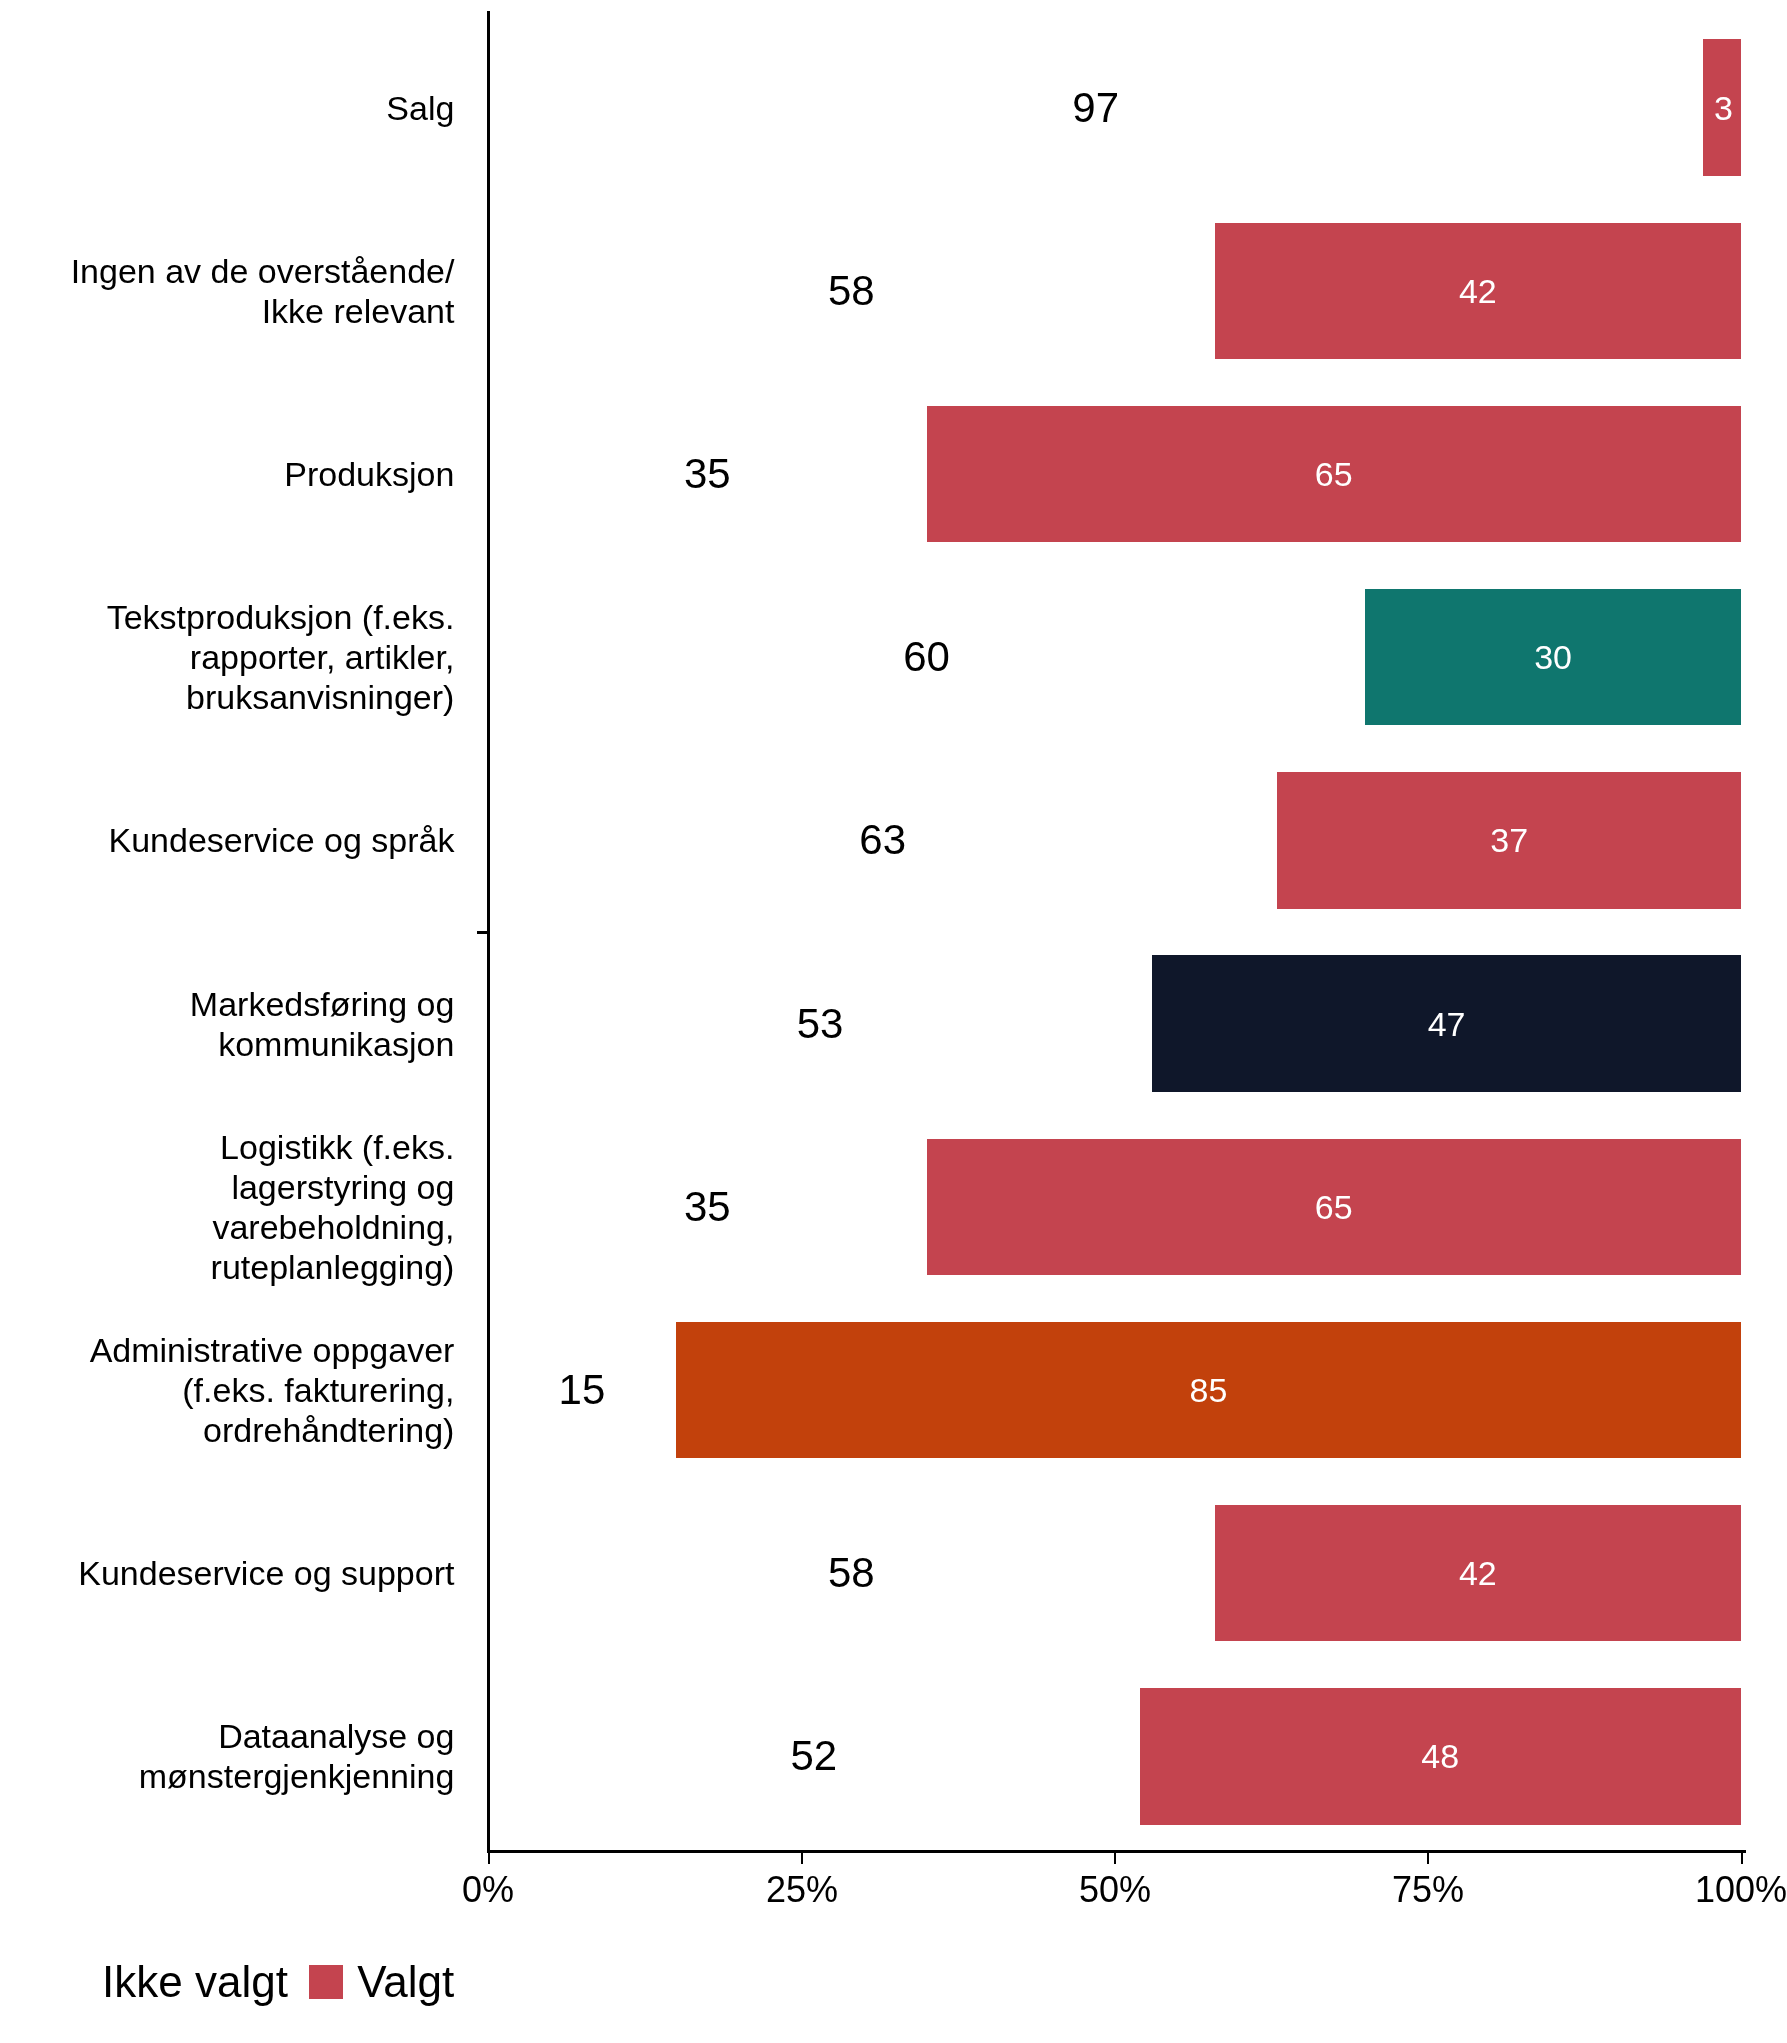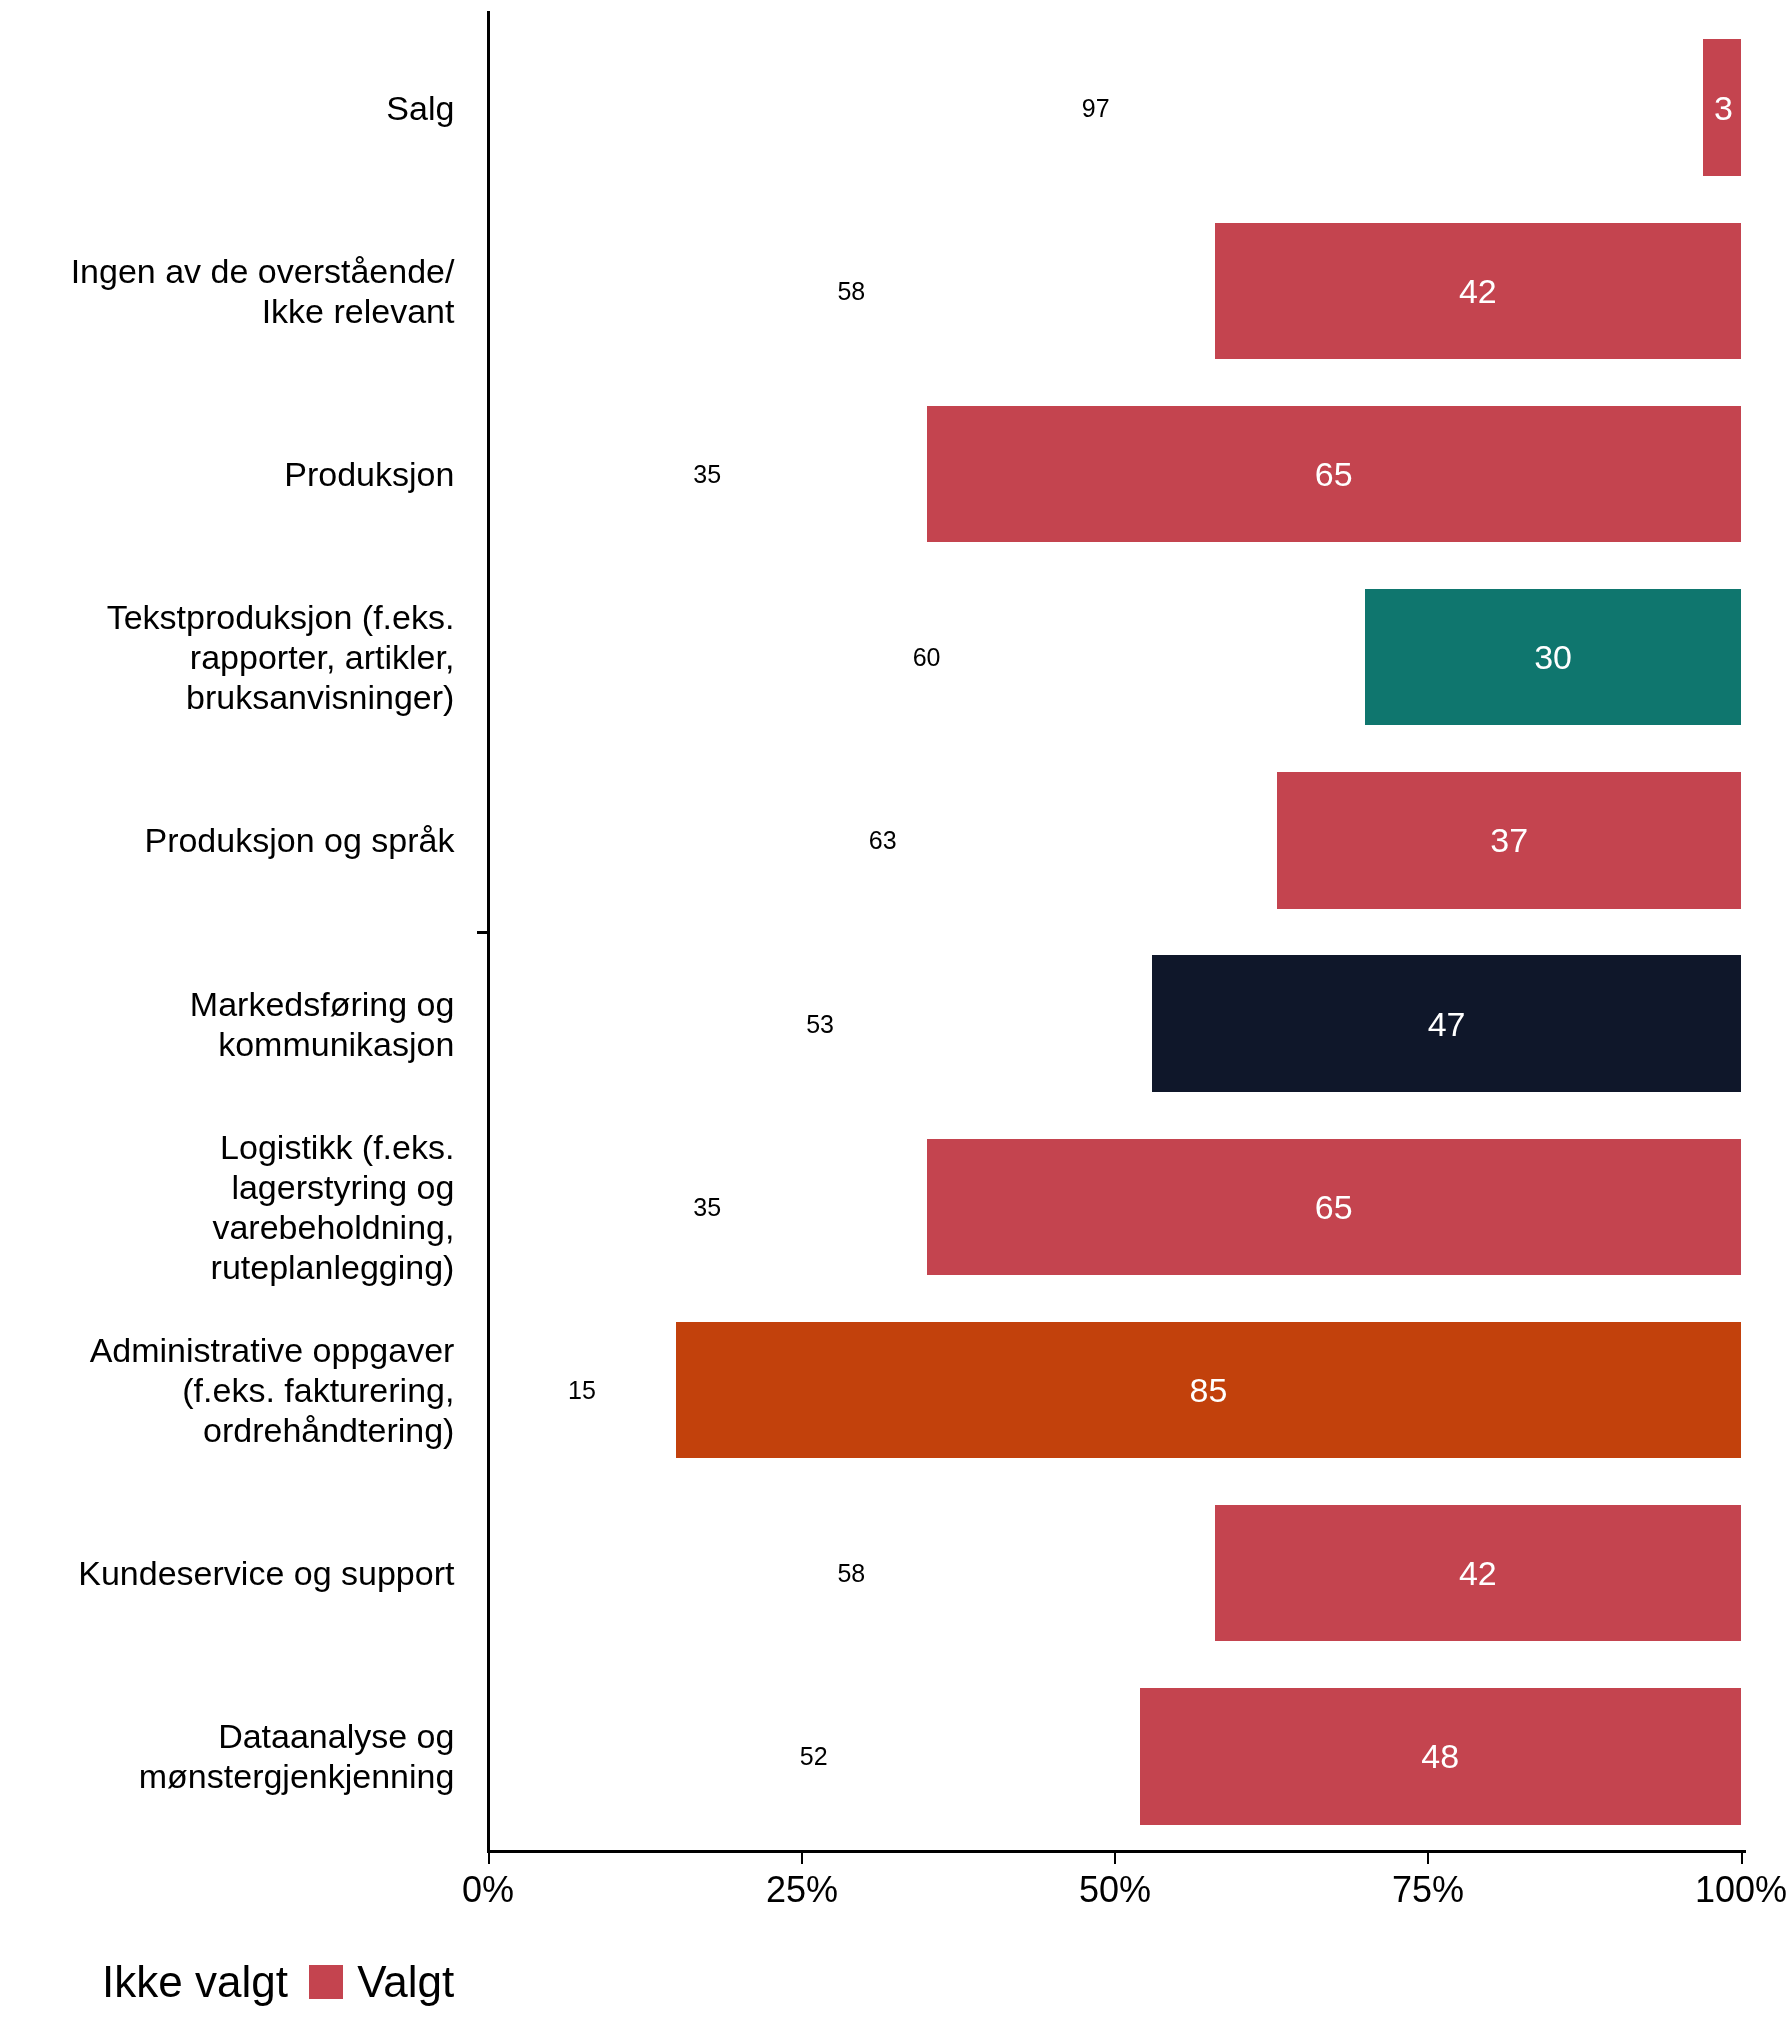--- a/index.html
+++ b/index.html
@@ -79,21 +79,21 @@
     font-size: 34px;
     line-height: 1;
     white-space: nowrap;
   }
   .bar-value.narrow {
     position: absolute;
     right: 8px;
   }
   .left-value {
     position: absolute;
-    font-size: 25px;
+    font-size: 42px;
     color: #000000;
     line-height: 1;
     transform: translate(-50%, -50%);
     top: 50%;
     white-space: nowrap;
   }
 
   
   .y-labels {
     position: absolute;
@@ -194,21 +194,21 @@
       </div>
       <div class="y-label-cell">
         <div class="y-label">Produksjon</div>
         <div class="tick-mark" style="top: calc(50% - 0.8px);"></div>
       </div>
       <div class="y-label-cell">
         <div class="y-label">Tekstproduksjon (f.eks.<br>rapporter, artikler,<br>bruksanvisninger)</div>
         <div class="tick-mark" style="top: calc(50% - 0.8px);"></div>
       </div>
       <div class="y-label-cell">
-        <div class="y-label">Produksjon og språk</div>
+        <div class="y-label">Kundeservice og språk</div>
         <div class="tick-mark" style="top: calc(50% - 0.8px);"></div>
       </div>
       <div class="y-label-cell">
         <div class="y-label">Markedsføring og<br>kommunikasjon</div>
         <div class="tick-mark" style="top: calc(50% - 0.8px);"></div>
       </div>
       <div class="y-label-cell">
         <div class="y-label">Logistikk (f.eks.<br>lagerstyring og<br>varebeholdning,<br>ruteplanlegging)</div>
         <div class="tick-mark" style="top: calc(50% - 0.8px);"></div>
       </div>

